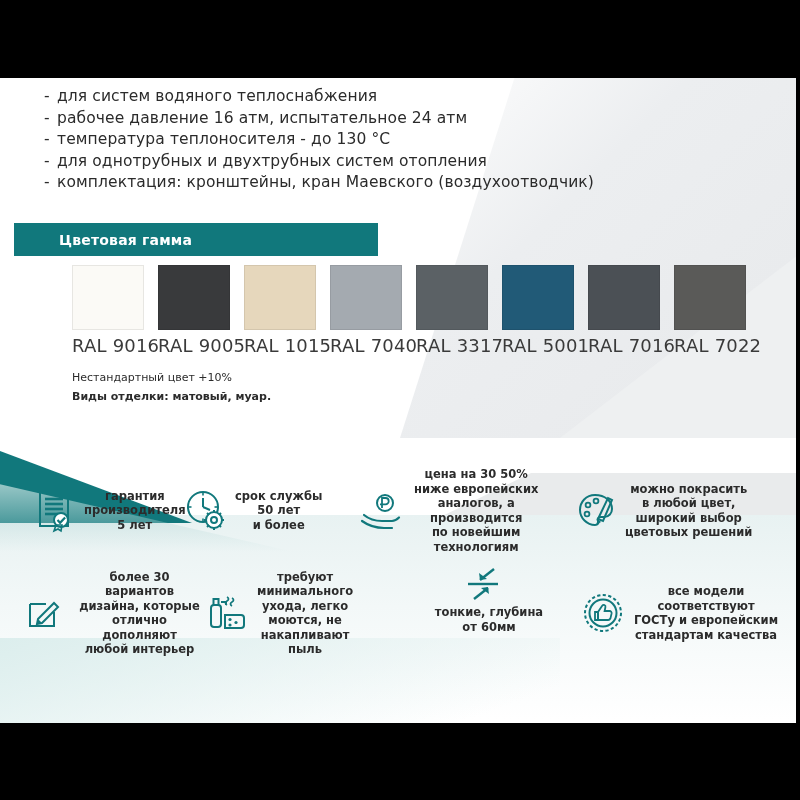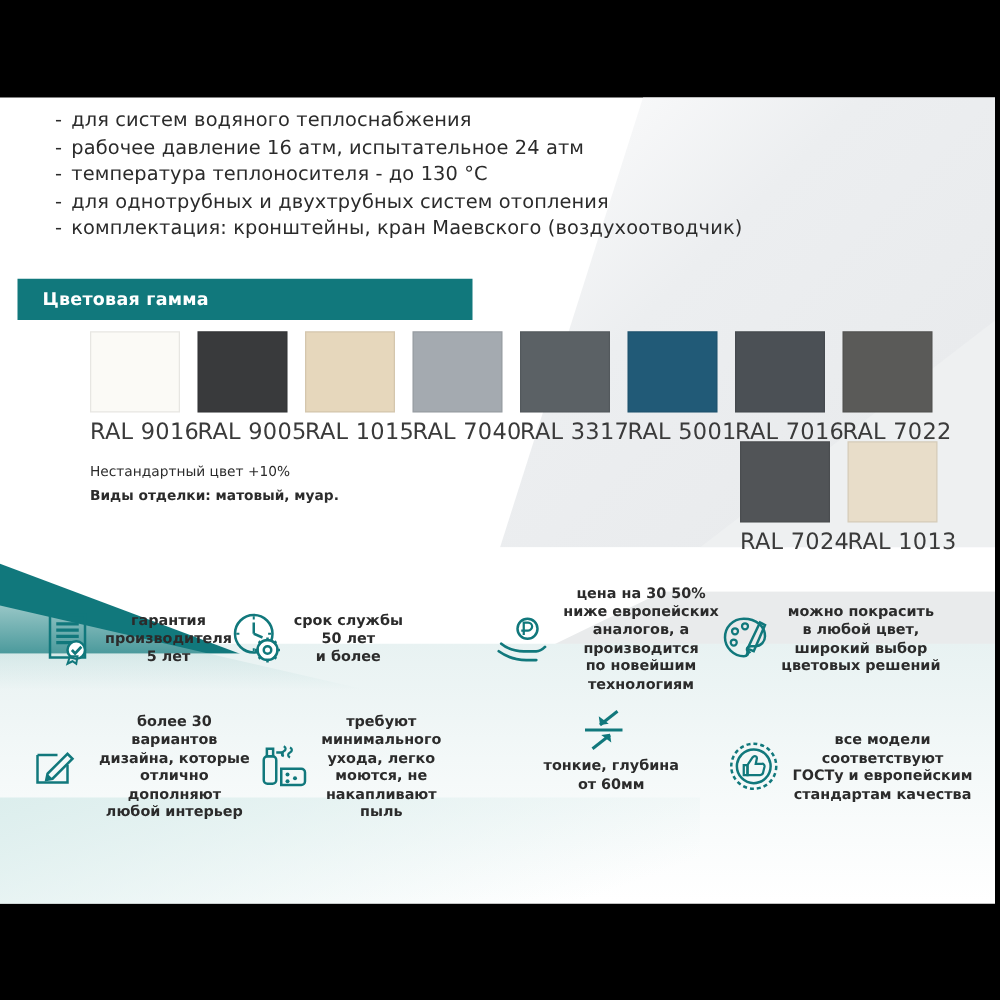--- a/index.html
+++ b/index.html
@@ -72,21 +72,21 @@
     font-family:"DejaVu Sans","Liberation Sans",sans-serif;
     font-size:15.5px; line-height:21.5px; letter-spacing:.1px;
     white-space:nowrap;
   }
   #intro .li{ display:block; }
   #intro .dash{ display:inline-block; width:13px; }
 
   
   #gamut-header{
     position:absolute; left:14px; top:145px; width:364px; height:33px;
-    background:#11787c; display:flex; align-items:center;
+    background:#11787c; display:flex; align-items:center;padding-left:25px;
   }
   #gamut-header span{
     color:#fff; font-size:14px; font-weight:bold; padding-left:20px; letter-spacing:.2px;
   }
 
   
   #ral-row{ position:absolute; left:72px; top:187px; display:flex; gap:14px; }
   #ral-row2{ position:absolute; left:592px; top:275px; display:flex; gap:14px; }
   .swatch-cell{ width:72px; }
   .swatch{
@@ -170,30 +170,20 @@
       <div class="swatch-cell">
         <div class="swatch" style="background: rgb(75, 80, 85);"></div>
         <div class="swatch-label">RAL 7016</div>
       </div>
       <div class="swatch-cell">
         <div class="swatch" style="background: rgb(90, 90, 88);"></div>
         <div class="swatch-label">RAL 7022</div>
       </div>
     </div>
 
-    <div id="ral-row2">
-      <div class="swatch-cell">
-        <div class="swatch" style="background: rgb(81, 84, 87);"></div>
-        <div class="swatch-label">RAL 7024</div>
-      </div>
-      <div class="swatch-cell">
-        <div class="swatch" style="background: rgb(232, 221, 201);"></div>
-        <div class="swatch-label">RAL 1013</div>
-      </div>
-    </div>
 
     <div id="notes">
       <div>Нестандартный цвет +10%</div>
       <div class="bold">Виды отделки: матовый, муар.</div>
     </div>
 
     <div id="features">
 
       <div class="frow" style="height:105px;">
 
@@ -237,21 +227,21 @@
                 <line x1="36" y1="24" x2="34" y2="26"></line>
                   <line x1="24" y1="36" x2="22" y2="38"></line>
               </g>
             </svg>
           </div>
           <div class="ftext">срок службы
 50 лет
 и более</div>
         </div>
 
-        <div class="fitem" style="width:215px;justify-content:flex-end;">
+        <div class="fitem" style="width:215px;">
           <div class="ficon">
             <svg width="46" height="44" viewBox="0 0 46 44">
               <circle cx="25" cy="14" r="8" fill="none" stroke="#11787c" stroke-width="2"></circle>
               <path d="M22 19V9h3.5a3.2 3.2 0 010 6.4H20" fill="none" stroke="#11787c" stroke-width="1.8"></path>
               <path d="M4 26c6 5 12 6 18 6h10c3 0 5-1.5 7-3.5" fill="none" stroke="#11787c" stroke-width="2.2" stroke-linecap="round"></path>
               <path d="M2 32c7 5 14 7 22 7h8" fill="none" stroke="#11787c" stroke-width="2.2" stroke-linecap="round"></path>
             </svg>
           </div>
           <div class="ftext">цена на 30 50%
 ниже европейских

